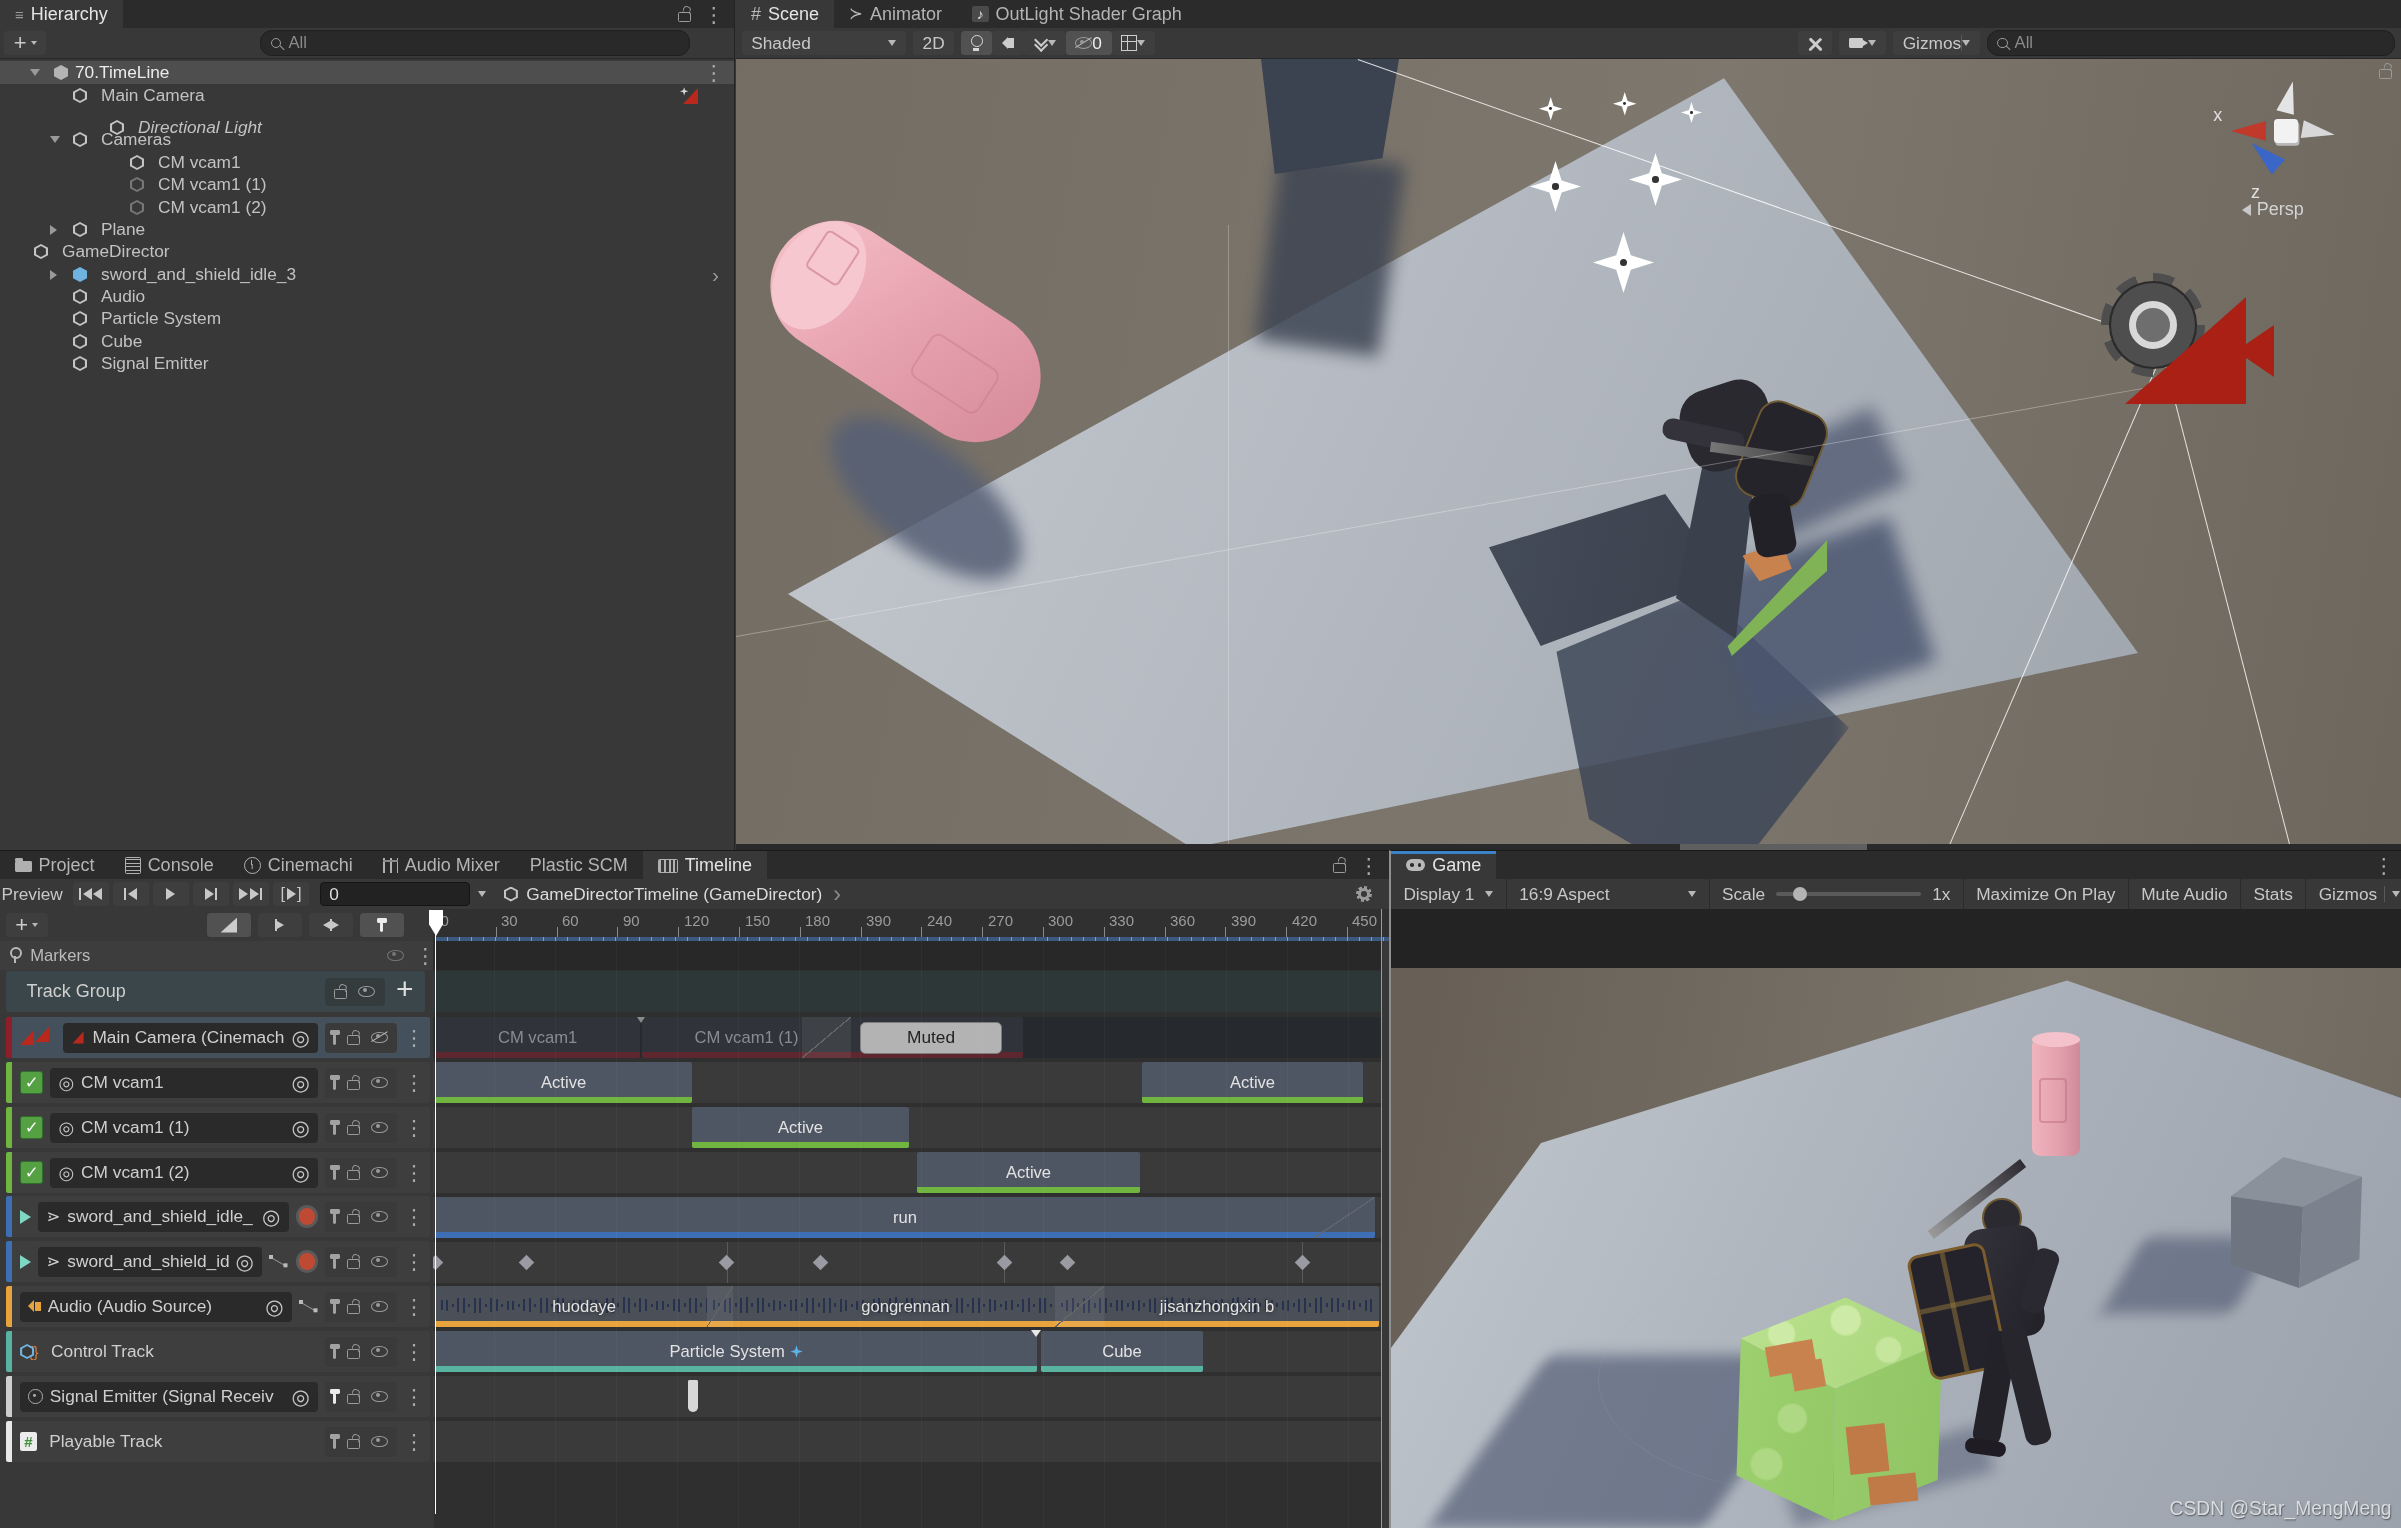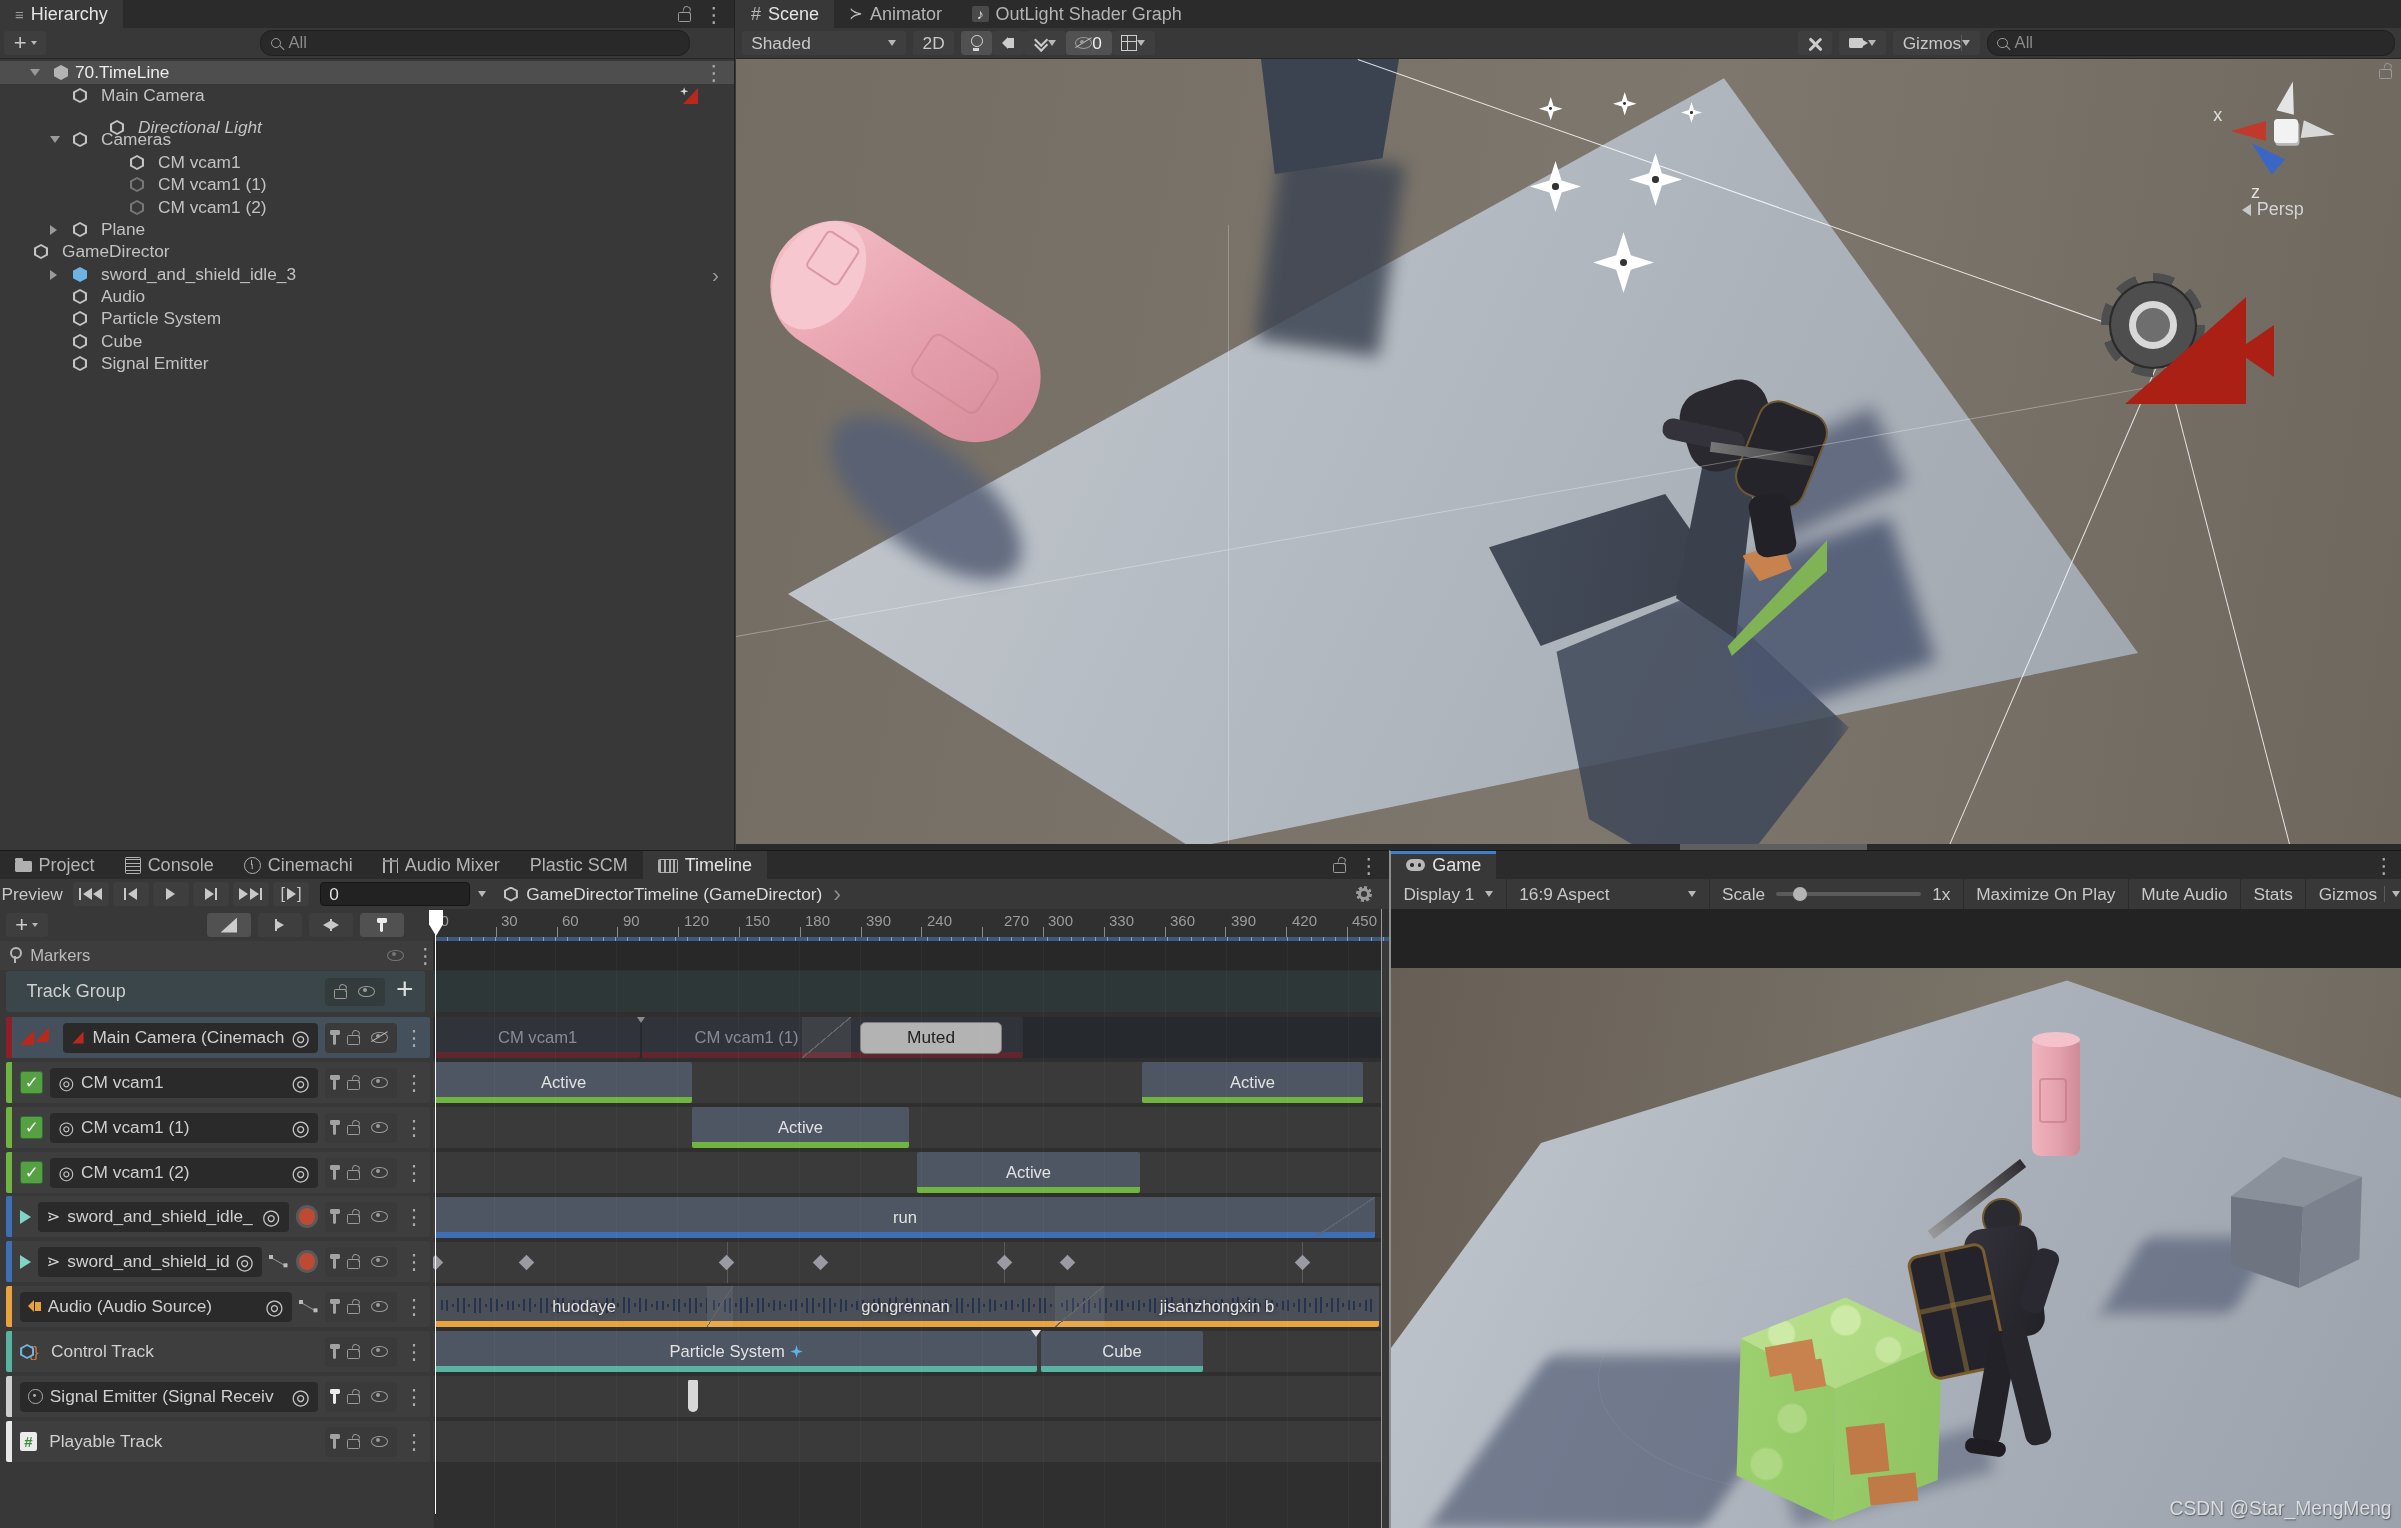--- a/index.html
+++ b/index.html
@@ -483,21 +483,21 @@
         <div class="rlab" style="left: 251px;">120</div>
         <div class="rtick" style="left: 306px;"></div>
         <div class="rlab" style="left: 312px;">150</div>
         <div class="rtick" style="left: 367px;"></div>
         <div class="rlab" style="left: 372px;">180</div>
         <div class="rtick" style="left: 428px;"></div>
         <div class="rlab" style="left: 433px;">390</div>
         <div class="rtick" style="left: 488px;"></div>
         <div class="rlab" style="left: 494px;">240</div>
         <div class="rtick" style="left: 549px;"></div>
-        <div class="rlab" style="left: 571px;">270</div>
+        <div class="rlab" style="left: 555px;">270</div>
         <div class="rtick" style="left: 610px;"></div>
         <div class="rlab" style="left: 615px;">300</div>
         <div class="rtick" style="left: 671px;"></div>
         <div class="rlab" style="left: 676px;">330</div>
         <div class="rtick" style="left: 732px;"></div>
         <div class="rlab" style="left: 737px;">360</div>
         <div class="rtick" style="left: 792px;"></div>
         <div class="rlab" style="left: 798px;">390</div>
         <div class="rtick" style="left: 853px;"></div>
         <div class="rlab" style="left: 859px;">420</div>

